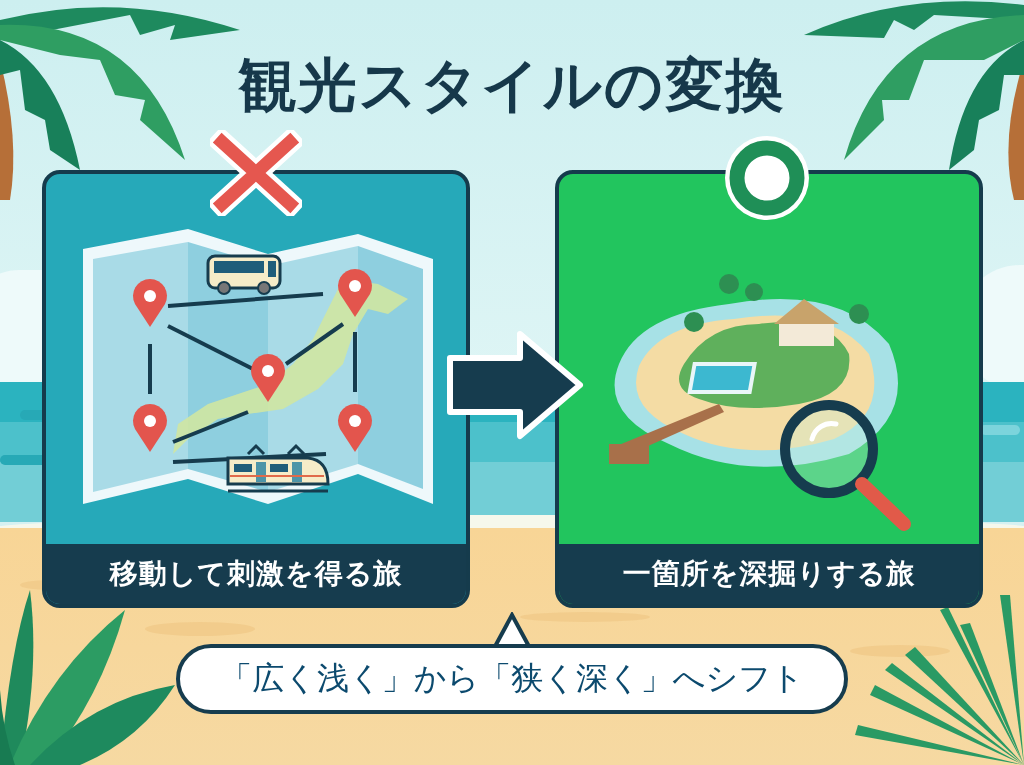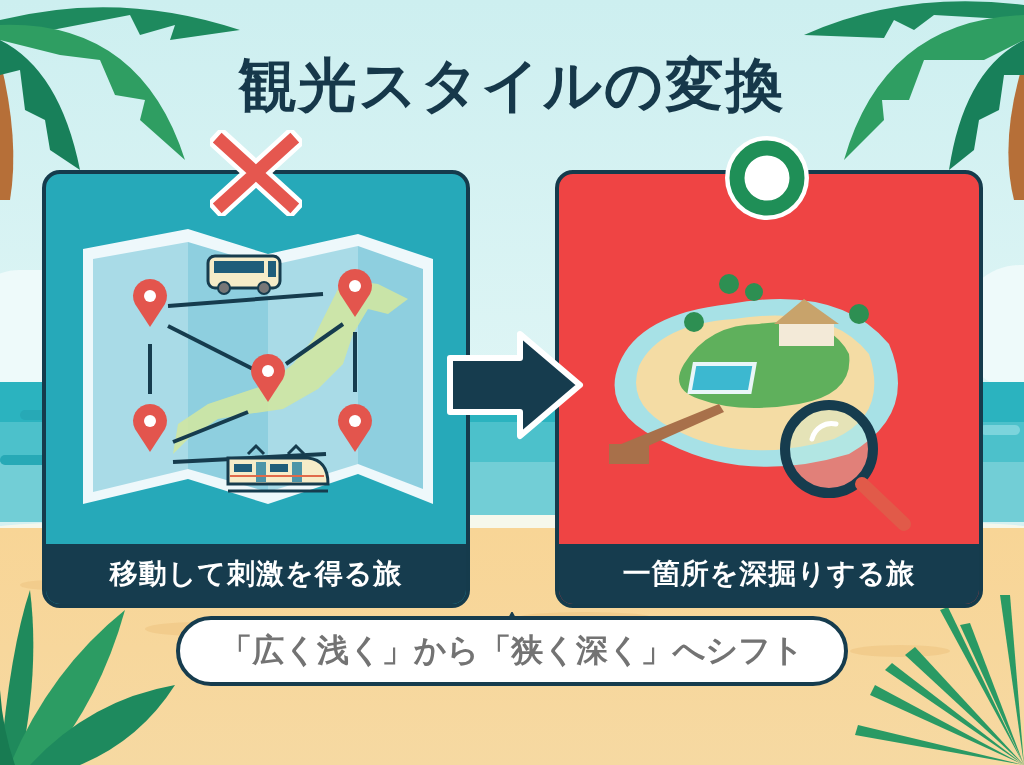--- a/index.html
+++ b/index.html
@@ -12,26 +12,26 @@
   .sea { position: absolute; left: 0; top: 382px; width: 1024px; height: 140px; background: linear-gradient(#2bb3bf 0, #2bb3bf 40px, #4cc1cb 40px, #4cc1cb 80px, #72ced6 80px); }
   .sea-band { position: absolute; height: 10px; background: #27a9b6; border-radius: 10px; }
   .foam { position: absolute; left: -20px; top: 515px; width: 1064px; height: 30px; background: #f6f8ec; border-radius: 50%; }
   .sand { position: absolute; left: 0; top: 528px; width: 1024px; height: 240px; background: linear-gradient(#f8d596, #f6d9a2); }
   .sand-spot { position: absolute; background: #efc886; border-radius: 50%; opacity: .7; }
 
   .title { position: absolute; left: 0; top: 47px; width: 1024px; text-align: center; font-family: "DejaVu Sans", sans-serif; font-weight: bold; font-size: 58px; color: #16384a; letter-spacing: 2px; }
 
   .panel { position: absolute; top: 170px; width: 428px; height: 438px; border: 4px solid #153b4c; border-radius: 18px; overflow: hidden; }
   .panel.left { left: 42px; background: #26a9b9; }
-  .panel.right { left: 555px; background: #ef4444; }
+  .panel.right { left: 555px; background: #22c55e; }
   .panel-label { position: absolute; left: 0; bottom: 0; width: 100%; height: 60px; background: #163c4e; color: #fff; font-weight: bold; font-size: 28px; display: flex; align-items: center; justify-content: center; letter-spacing: 1px; }
 
   .mark { position: absolute; }
   .arrow-big { position: absolute; left: 442px; top: 330px; }
-  .bubble { position: absolute; left: 176px; top: 616px; width: 672px; height: 70px; background: #fff; border: 4px solid #163c4e; border-radius: 36px; display: flex; align-items: center; justify-content: center; font-weight: bold; font-size: 32px; color: #737373; }
+  .bubble { position: absolute; left: 176px; top: 644px; width: 672px; height: 70px; background: #fff; border: 4px solid #163c4e; border-radius: 36px; display: flex; align-items: center; justify-content: center; font-weight: normal; font-size: 32px; color: #0c4a6e; }
   .bubble-tail { position: absolute; left: 490px; top: 612px; }
   svg { display: block; }
 </style>
 </head>
 <body>
 
 <div class="bg">
   <div class="sky"></div>
   <div class="cloud" style="left:-40px; top:270px; width:150px; height:120px;"></div>
   <div class="cloud" style="left:960px; top:265px; width:140px; height:125px;"></div>

